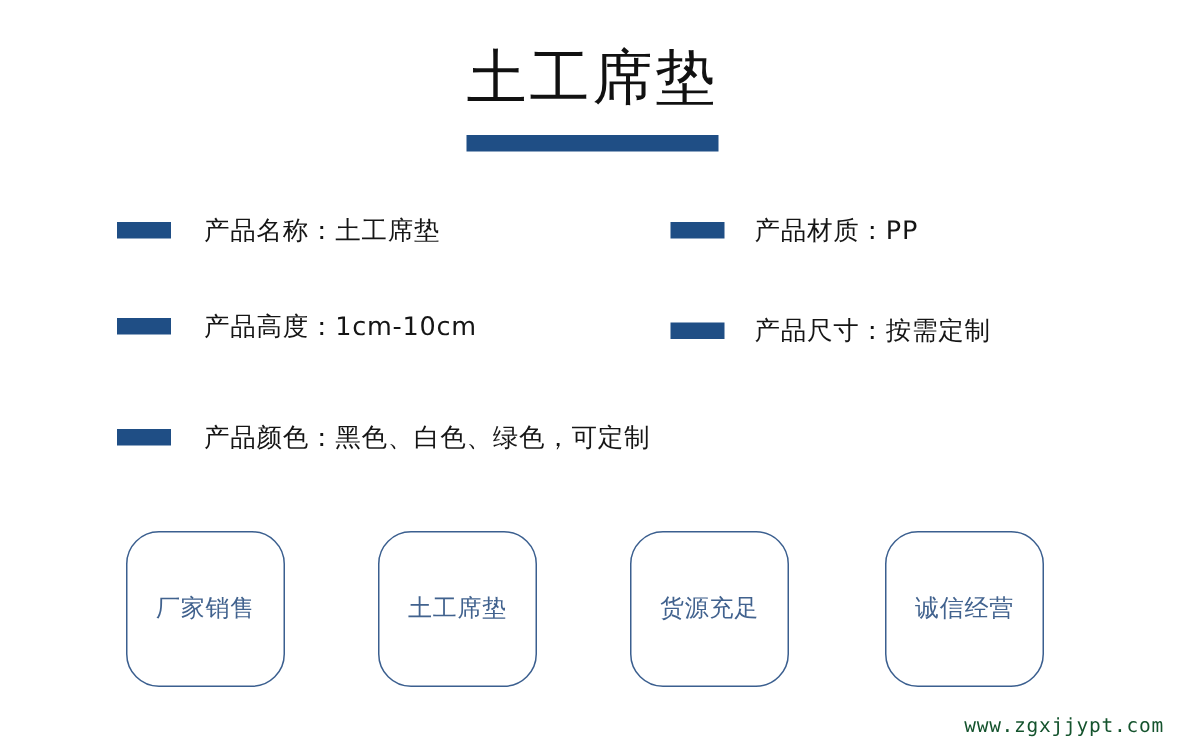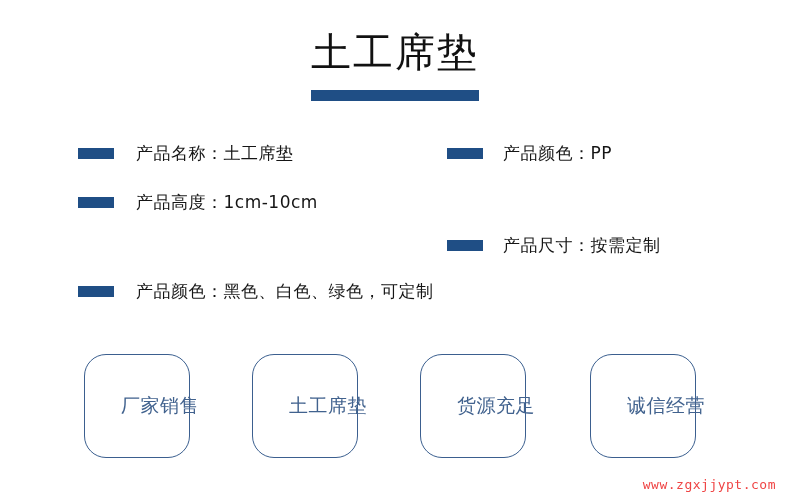--- a/index.html
+++ b/index.html
@@ -61,22 +61,22 @@
   }
   .spec-text {
     margin-left: 22px;
     font-size: 17px;
     color: #151515;
     letter-spacing: 0.5px;
   }
 
   .row-name     { left: 78px;  top: 142px; justify-content: space-between; }
   .row-material { left: 447px; top: 142px; }
-  .row-height   { left: 78px;  top: 191px; }
-  .row-size     { left: 447px; top: 234px; }
+  .row-height   { left: 78px;  top: 206px; }
+  .row-size     { left: 447px; top: 209px; }
   .row-color    { left: 78px;  top: 280px; justify-content: center; }
 
   .row-material .spec-text,
   .row-size .spec-text { margin-left: 20px; }
 
   
   .features {
     position: absolute;
     left: 0;
     top: 354px;
@@ -90,60 +90,59 @@
     height: 104px;
     border: 1.6px solid #3b5f8f;
     border-radius: 22px;
     box-sizing: border-box;
   }
   .feature-label {
     position: absolute;
     top: 50%;
     left: 50%;
     transform: translate(-50%, -50%);
-    font-size: 19px;
+    font-size: 16px;
     color: #41628e;
     white-space: nowrap;
     letter-spacing: 0.5px;
-    margin-left: 23px;
   }
   .fb-0 { left: 84px; }
   .fb-1 { left: 252px; }
   .fb-2 { left: 420px; padding-left: 18px; }
   .fb-3 { left: 590px; font-family: Liberation Serif, serif; }
 
   
   .watermark {
     position: absolute;
     right: 14px;
     bottom: 8px;
     font-family: "DejaVu Sans Mono", "Liberation Mono", monospace;
     font-size: 13px;
-    color: #ef4444;
+    color: #14532d;
     letter-spacing: 0.5px;
   }
 </style>
 </head>
 <body>
 
 <div class="page">
 
   <div class="title-block">
     <div class="title-text">土工席垫</div>
     <div class="title-underline"></div>
   </div>
 
   <div class="spec-row row-name">
     <span class="spec-dash"></span>
     <span class="spec-text">产品名称：土工席垫</span>
   </div>
 
   <div class="spec-row row-material">
     <span class="spec-dash"></span>
-    <span class="spec-text">产品颜色：PP</span>
+    <span class="spec-text">产品材质：PP</span>
   </div>
 
   <div class="spec-row row-height">
     <span class="spec-dash"></span>
     <span class="spec-text">产品高度：1cm-10cm</span>
   </div>
 
   <div class="spec-row row-size">
     <span class="spec-dash"></span>
     <span class="spec-text">产品尺寸：按需定制</span>

